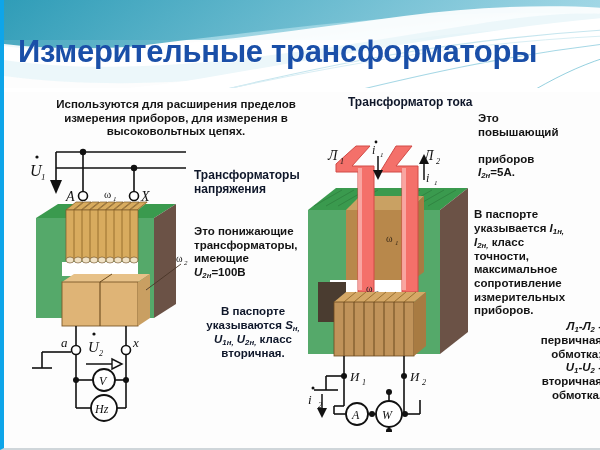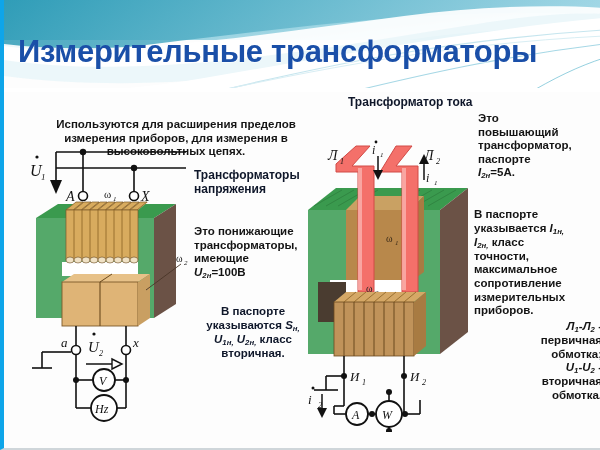--- a/index.html
+++ b/index.html
@@ -26,21 +26,21 @@
     position:absolute;left:14px;top:34px;width:590px;
     font-size:31px;font-weight:bold;letter-spacing:-0.3px;
     color:#1a4fa8;
     white-space:nowrap;
     text-shadow:0 1px 0 rgba(255,255,255,.6);
   }
 
   
   .txt{position:absolute;color:#111;line-height:1.18;}
   .txt.purple{color:#0f172a;font-weight:bold;}
-  .txt.black{color:#141414;font-weight:bold;margin-top:20px;}
+  .txt.black{color:#141414;font-weight:bold;}
   .ital{font-style:italic;}
   sub{font-size:.68em;vertical-align:-.25em;font-style:italic;}
 
   #p-intro{left:38px;top:98px;width:268px;font-size:11.5px;font-weight:bold;text-align:center;color:#151515;}
   #h-voltage{left:190px;top:168px;width:120px;font-size:12px;}
   #p-voltage{left:190px;top:225px;width:124px;font-size:11.5px;color:#141414;font-weight:bold;}
   #p-passport-v{left:186px;top:305px;width:126px;font-size:11.5px;text-align:center;}
   #h-current{left:344px;top:95px;width:150px;font-size:12px;}
   #p-current1{left:474px;top:112px;width:126px;font-size:11.5px;font-weight:bold;color:#141414;}
   #p-current2{left:470px;top:208px;width:128px;font-size:11.5px;font-weight:bold;color:#141414;}
@@ -102,22 +102,22 @@
     <span class="ital">U</span><sub>1н,</sub>
     <span class="ital">U</span><sub>2н,</sub><span> класс</span><br>
     <span>вторичная.</span>
   </div>
 
   <div class="txt purple" id="h-current">Трансформатор тока</div>
 
   <div class="txt" id="p-current1">
     <span>Это</span><br>
     <span>повышающий</span><br>
-    <span>трансформатор,</span><br>
-    <span>паспорте</span><br>
+    <br>
+    <span>приборов</span><br>
     <span class="ital">I</span><sub>2н</sub><span>=5А.</span>
   </div>
 
   <div class="txt" id="p-current2">
     <span>В паспорте</span><br>
     <span>указывается </span><span class="ital">I</span><sub>1н,</sub><br>
     <span class="ital">I</span><sub>2н,</sub><span> класс</span><br>
     <span>точности,</span><br>
     <span>максимальное</span><br>
     <span>сопротивление</span><br>

